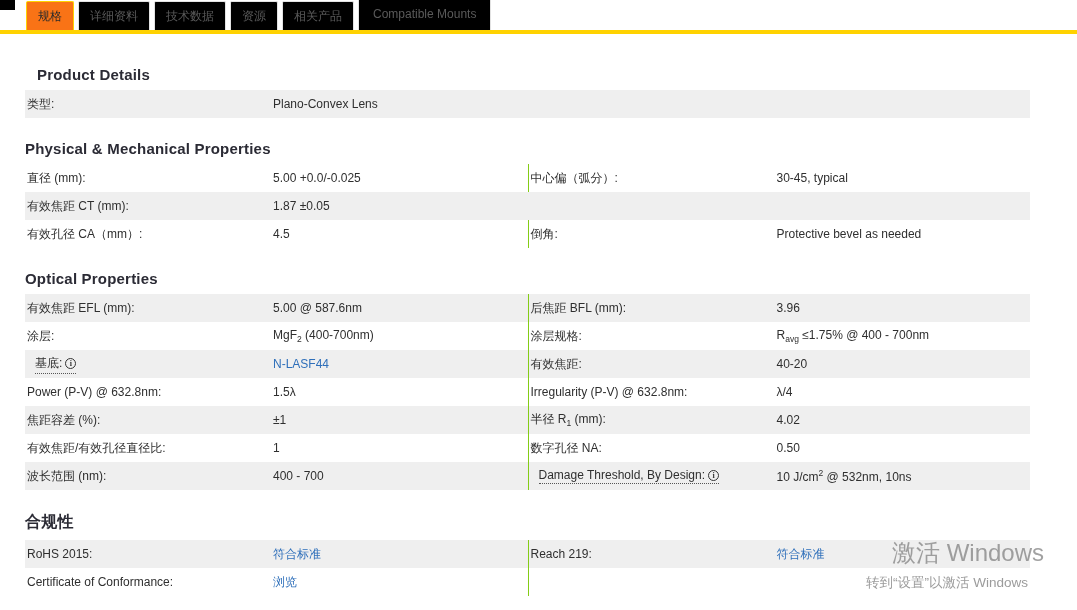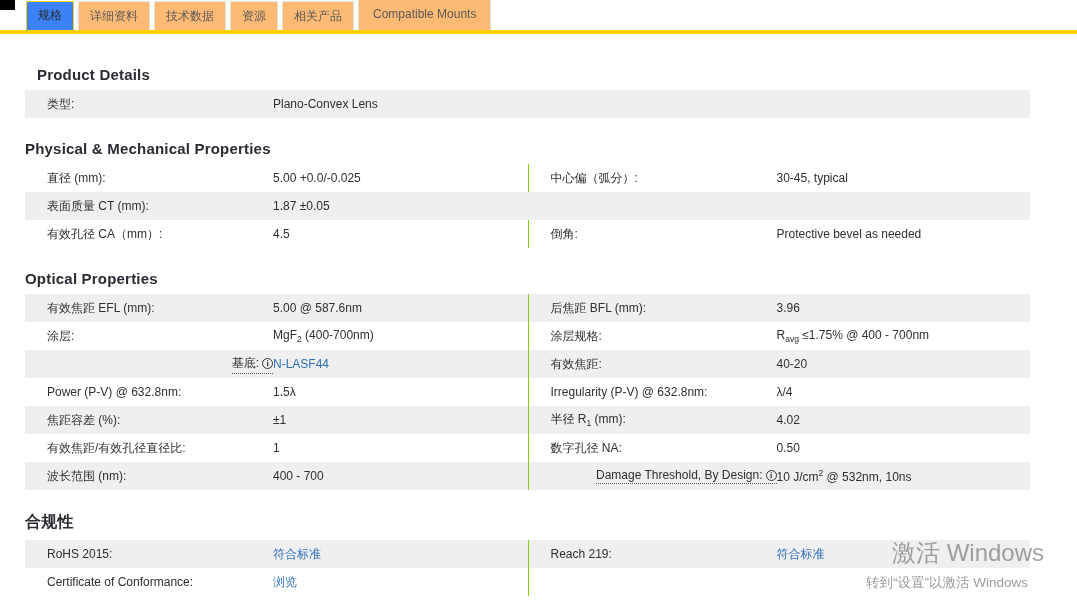--- a/index.html
+++ b/index.html
@@ -11,41 +11,41 @@
   }
   
   .corner-box { position:absolute; top:0; left:0; width:15px; height:10px; background:#000; z-index:5; }
   .tabbar {
     display:flex; align-items:flex-end; gap:4px;
     padding:4px 0 0 26px; height:34px;
     border-bottom:4px solid #ffd200; background:#fff;
   }
   .tab {
     font-size:12px; line-height:1; padding:8px 11px 8px 11px;
-    color:#5a5a5a; background:#fdba74;
+    color:#5a5a5a; background:#000000;
     border:1px solid #e2e2e2; border-bottom:none;
     border-radius:2px 2px 0 0; cursor:pointer; white-space:nowrap;
   }
-  .tab.active { background:#3b82f6; border-color:#ffd200; color:#2b2b2b;font-family:Liberation Mono, monospace; }
+  .tab.active { background:#f97316; border-color:#ffd200; color:#2b2b2b; }
   .tab.tall { padding:10px 14px; }
   
   .content { margin-left:25px; width:1005px; }
   .section-title {
     font-size:15px; font-weight:bold; color:#2b2b35; letter-spacing:.2px;
     margin:22px 0 7px 0;
   }
   .section-title.first { margin-top:32px;margin-left:12px; }
   .section-title.cn { font-size:16px; }
   .prow { display:flex; width:100%; height:28px; font-size:12px; }
   .prow.shaded { background:#efefef; }
   .half { display:flex; align-items:center; width:50%; }
   .half.right { border-left:1px solid #84cc16; }
   .full-row { display:flex; align-items:center; width:100%; }
-  .lbl { width:248px; padding-left:22px; flex-shrink:0; color:#2f2f2f; }
-  .lblwrap { width:248px; padding-left:10px; flex-shrink:0; display:flex; align-items:center;justify-content:flex-end; }
+  .lbl { width:248px; padding-left:2px; flex-shrink:0; color:#2f2f2f; }
+  .lblwrap { width:248px; padding-left:10px; flex-shrink:0; display:flex; align-items:center; }
   .dotted-inner { border-bottom:1px dotted #555; padding-bottom:1px; display:inline-flex; align-items:center; gap:3px; }
   .val { flex:1; color:#2f2f2f; }
   a.link { color:#2e6fba; text-decoration:none; cursor:pointer; }
   sub, sup { font-size:8.5px; }
   .info-icon {
     display:inline-flex; align-items:center; justify-content:center;
     width:11px; height:11px; border:1px solid #333; border-radius:50%;
     font-size:8px; font-weight:bold; color:#333; cursor:pointer;
     font-family:"Liberation Serif", serif;
   }
@@ -85,21 +85,21 @@
       <span class="lbl">直径 (mm):</span>
       <span class="val">5.00 +0.0/-0.025</span>
     </div>
     <div class="half right">
       <span class="lbl">中心偏（弧分）:</span>
       <span class="val">30-45, typical</span>
     </div>
   </div>
   <div class="prow shaded">
     <div class="half left">
-      <span class="lbl">表面质量 CT (mm):</span>
+      <span class="lbl">有效焦距 CT (mm):</span>
       <span class="val">1.87 ±0.05</span>
     </div>
   </div>
   <div class="prow">
     <div class="half left">
       <span class="lbl">有效孔径 CA（mm）:</span>
       <span class="val">4.5</span>
     </div>
     <div class="half right">
       <span class="lbl">倒角:</span>

